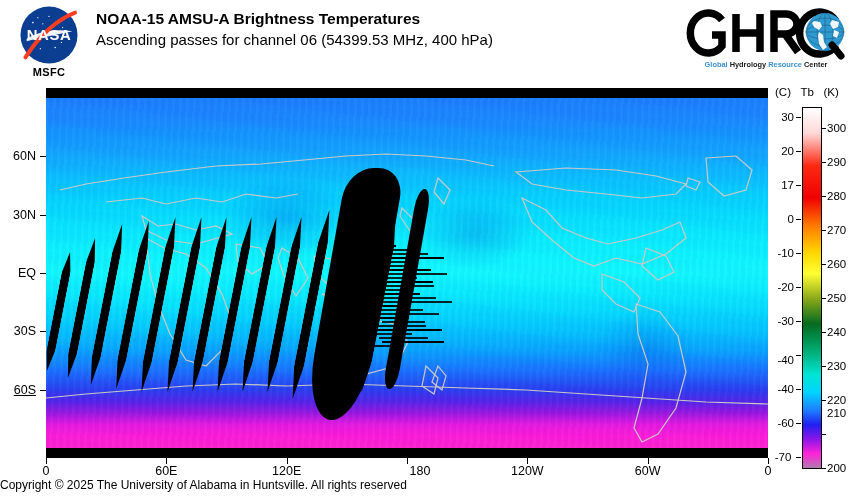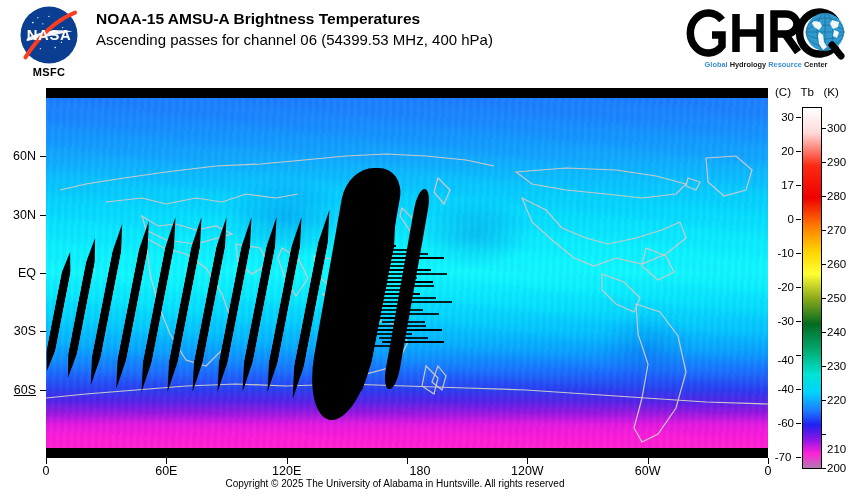--- a/index.html
+++ b/index.html
@@ -56,22 +56,22 @@
   .cbar{position:absolute;left:802px;top:107px;width:18px;height:360px;
     border:1px solid #000;}
   .cbar-grad{position:absolute;inset:0;}
   .cb-ltick{position:absolute;width:5px;height:1px;background:#000;left:796px;}
   .cb-llab{position:absolute;width:22px;text-align:right;left:772px;
     font-size:11.5px;transform:translateY(-50%);}
   .cb-rtick{position:absolute;width:5px;height:1px;background:#000;left:821px;}
   .cb-rlab{position:absolute;left:827px;font-size:11.5px;transform:translateY(-50%);}
 
   
-  .copyright{position:absolute;left:0;top:478px;width:790px;text-align:center;
-    font-size:10px;}
+  .copyright{position:absolute;left:0;top:478px;width:790px;text-align:left;
+    font-size:12px;}
 </style>
 </head>
 <body>
 
 <div id="page">
 
   <div class="nasa-wrap">
     <svg class="nasa-logo" viewBox="0 0 100 100">
       <circle cx="50" cy="50" r="46" fill="#0b3d91"></circle>
       <g fill="#ffffff">
@@ -284,19 +284,19 @@
       <div class="cb-rlab" style="top: 263.736px;">260</div>
       <div class="cb-rtick" style="top: 297.698px;"></div>
       <div class="cb-rlab" style="top: 297.698px;">250</div>
       <div class="cb-rtick" style="top: 331.66px;"></div>
       <div class="cb-rlab" style="top: 331.66px;">240</div>
       <div class="cb-rtick" style="top: 365.623px;"></div>
       <div class="cb-rlab" style="top: 365.623px;">230</div>
       <div class="cb-rtick" style="top: 399.585px;"></div>
       <div class="cb-rlab" style="top: 399.585px;">220</div>
       <div class="cb-rtick" style="top: 433.547px;"></div>
-      <div class="cb-rlab" style="top: 449px;">210</div>
+      <div class="cb-rlab" style="top: 413px;">210</div>
       <div class="cb-rtick" style="top: 467.509px;"></div>
       <div class="cb-rlab" style="top: 467.509px;">200</div>
     </div>
 
   <div class="copyright">Copyright © 2025 The University of Alabama in Huntsville.  All rights reserved</div>
 </div>
 
 </body></html>

